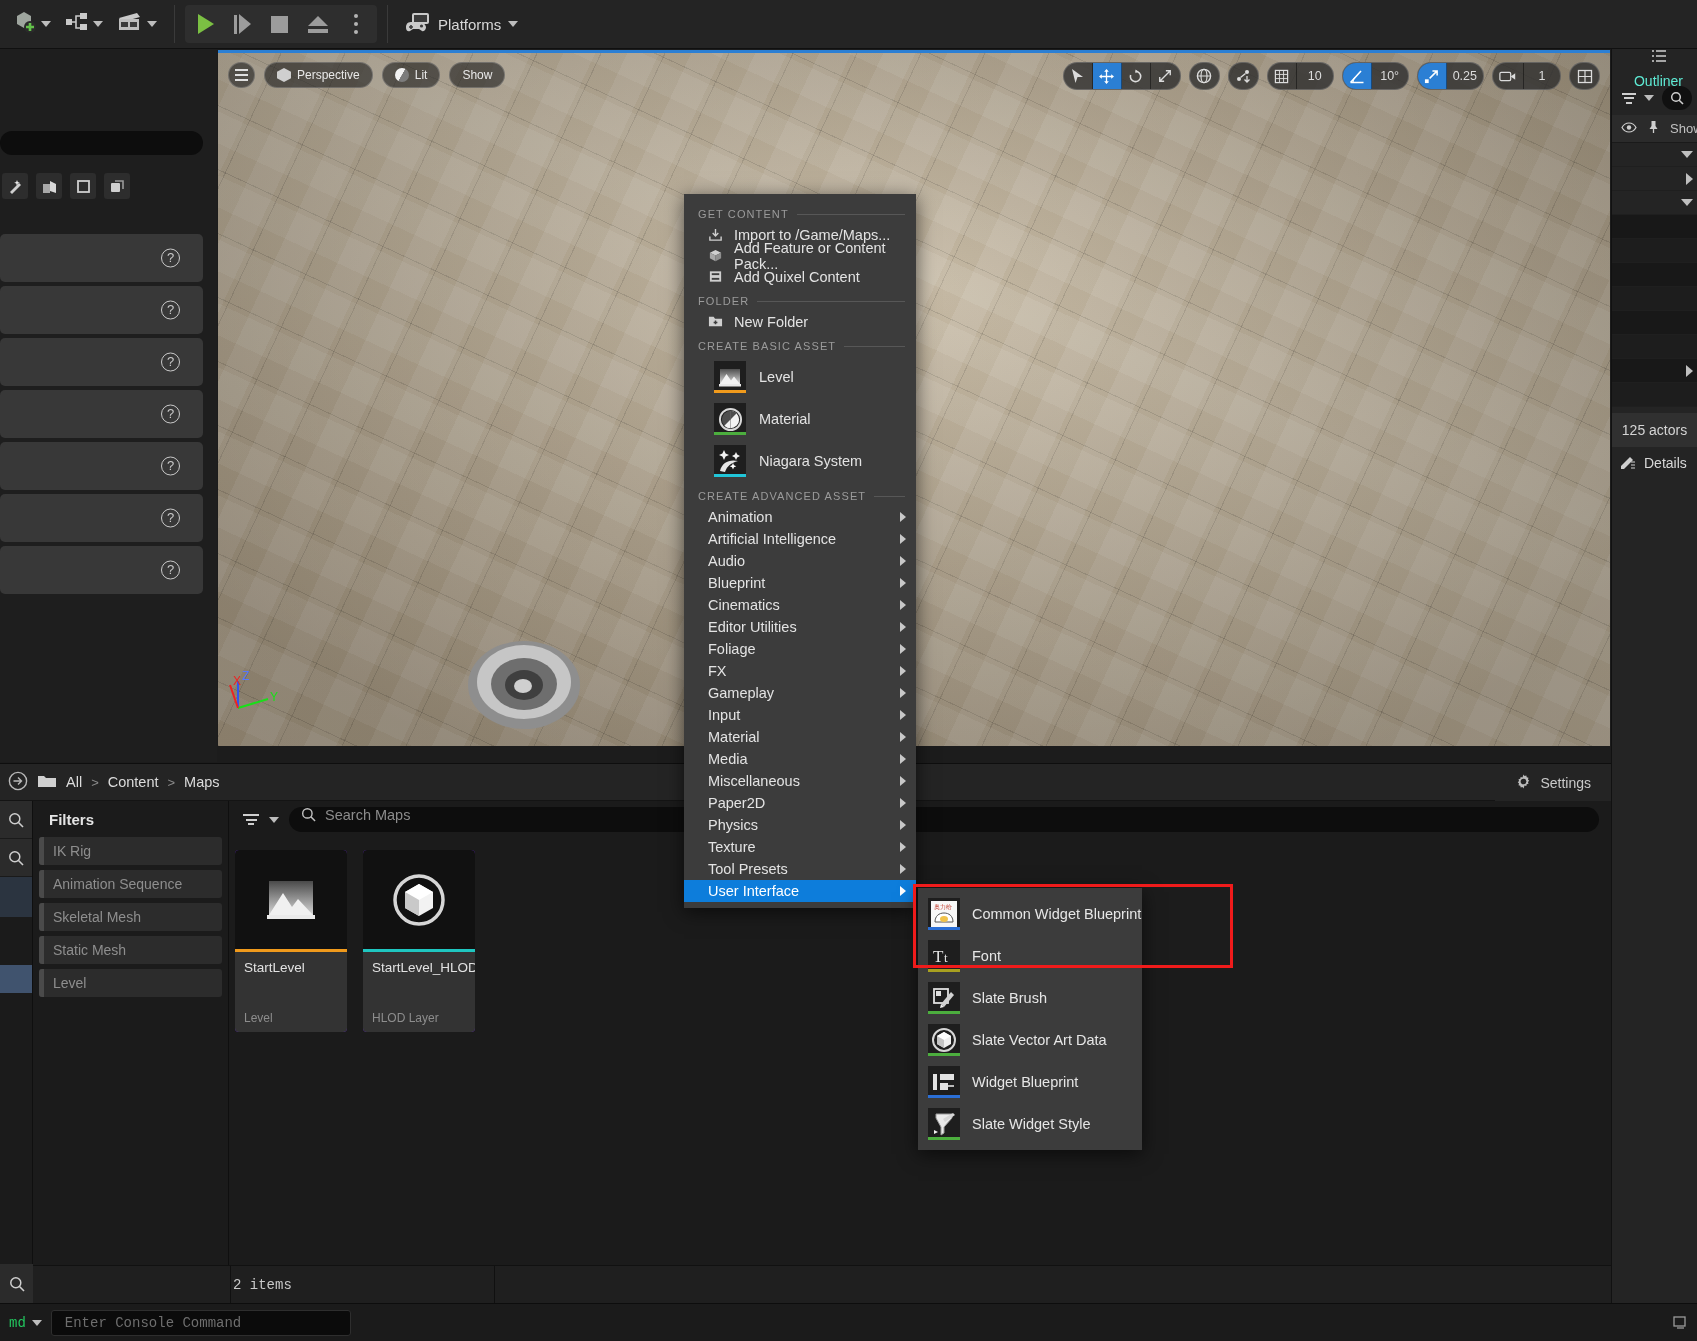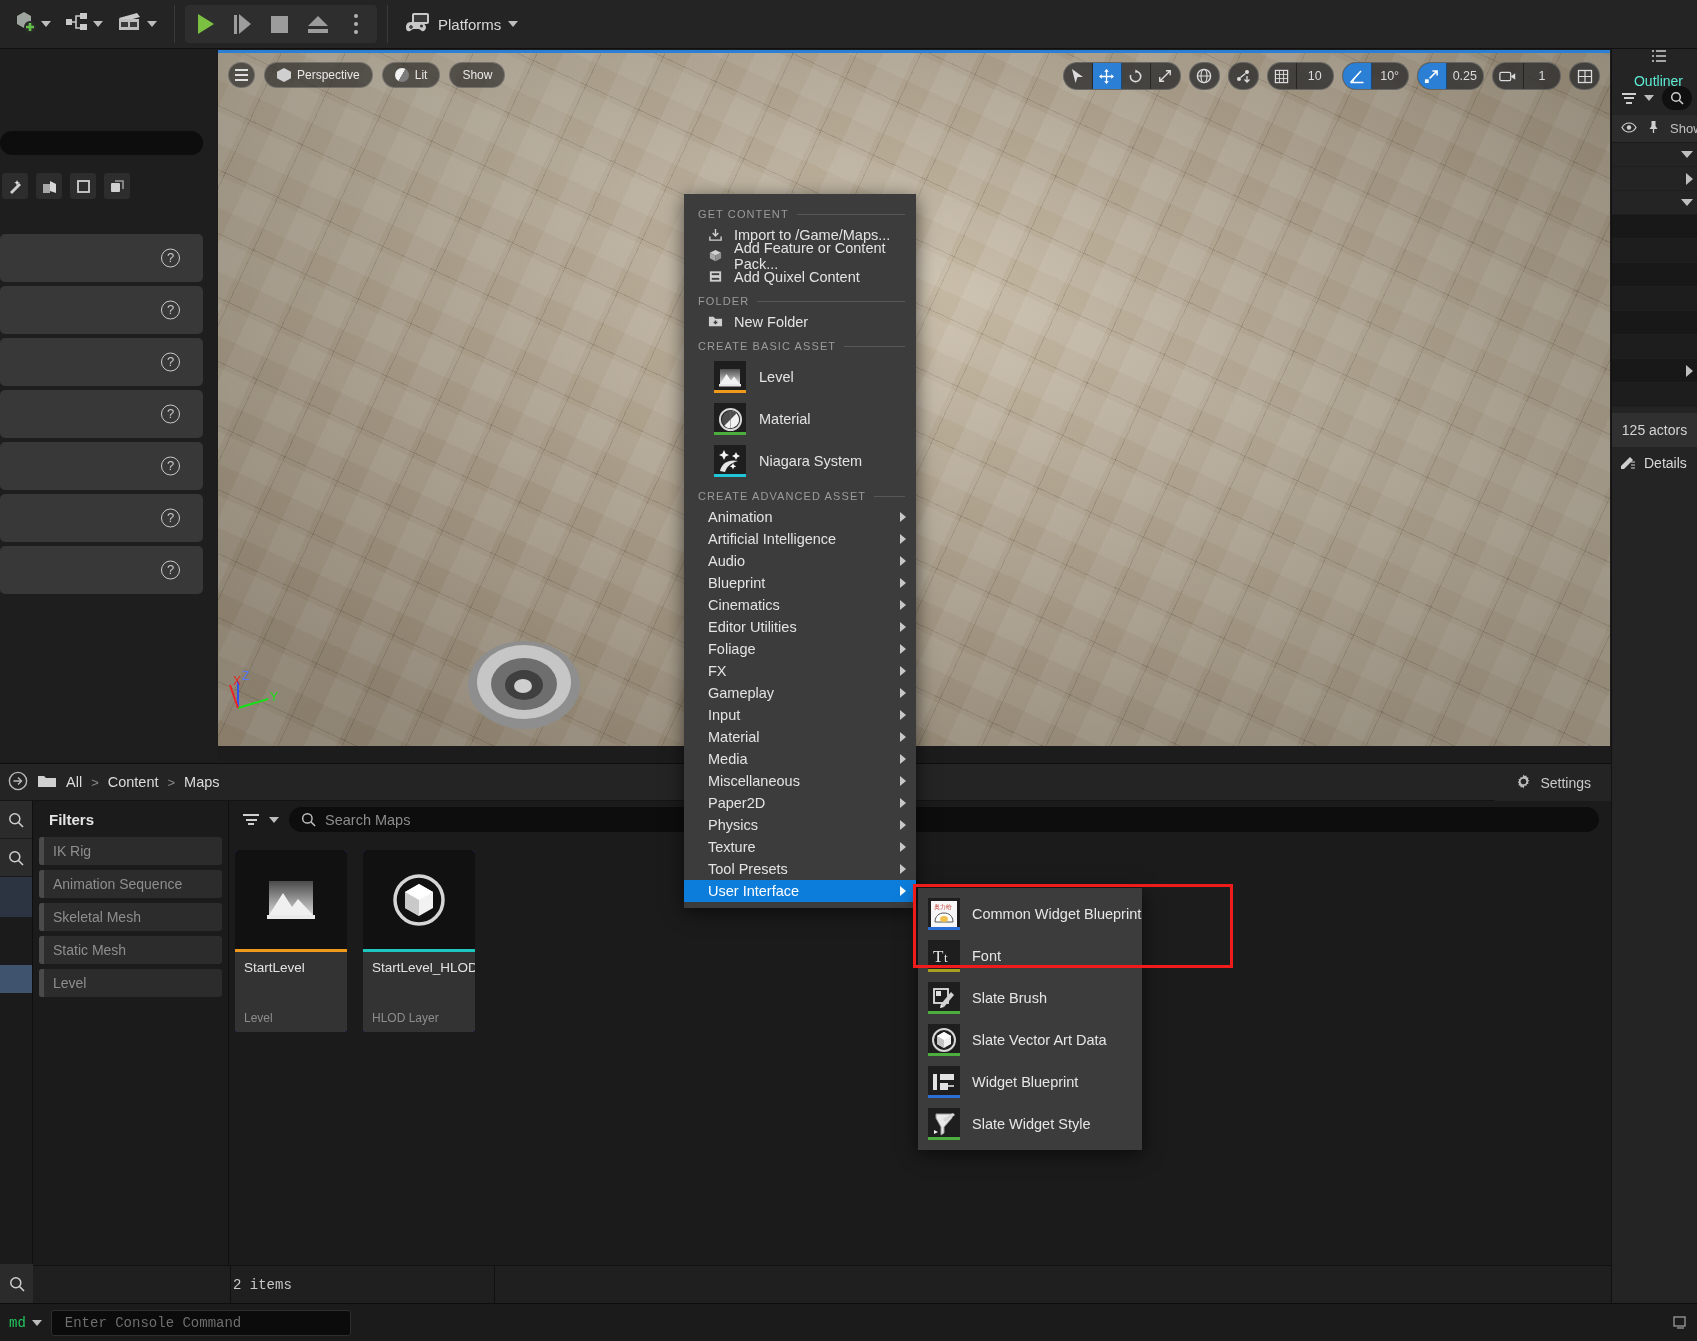--- a/index.html
+++ b/index.html
@@ -104,21 +104,21 @@
   .rail-sel{height:40px;background:#2b3440;}
   .rail-sel2{height:28px;background:#40536e;}
   .rail-bottom{position:absolute;left:0;bottom:0;width:33px;height:40px;background:#2b2b2b;display:flex;align-items:center;justify-content:center;}
   .cb-filters{width:196px;background:#1b1b1b;border-right:1px solid #0f0f0f;padding:0 6px;}
   .filters-title{height:36px;display:flex;align-items:center;padding-left:10px;font-size:15px;font-weight:bold;color:#e4e4e4;}
   .filt-item{height:28px;margin-bottom:5px;background:#2c2c2c;border-radius:3px;display:flex;align-items:center;
              padding-left:14px;font-size:14px;color:#8e8e8e;position:relative;cursor:pointer;}
   .filt-item::before{content:"";position:absolute;left:0;top:0;bottom:0;width:5px;background:#4a4a4a;border-radius:3px 0 0 3px;}
   .cb-main{flex:1;position:relative;}
   .cb-searchrow{height:37px;display:flex;align-items:center;gap:10px;padding-left:14px;}
-  .cb-searchbox{flex:1;height:25px;background:#0d0d0d;border-radius:13px;display:flex;align-items:center;gap:9px;padding-left:12px;margin-right:12px;}
+  .cb-searchbox{flex:1;height:25px;background:#0d0d0d;border-radius:13px;display:flex;align-items:flex-start;gap:9px;padding-left:12px;margin-right:12px;}
   .cb-searchbox span{font-size:14.5px;color:#8c8c8c;}
   .assets{display:flex;gap:16px;padding:12px 0 0 6px;}
   .asset{width:112px;height:182px;background:#6d28d9;border-radius:4px;display:flex;flex-direction:column;overflow:hidden;cursor:pointer;}
   .asset-thumb{flex:1;background:#111;display:flex;align-items:center;justify-content:center;}
   .asset-accent{height:3px;}
   .asset-meta{height:80px;background:#333;padding:7px 9px;position:relative;}
   .asset-name{font-size:13.5px;color:#e2e2e2;line-height:17px;}
   .asset-type{position:absolute;left:9px;bottom:7px;font-size:12px;color:#8d8d8d;}
   .cb-footer{position:absolute;left:33px;bottom:0;width:1578px;height:38px;background:#1f1f1f;border-top:1px solid #111;display:flex;align-items:center;}
   .cb-items{margin-left:200px;font-size:14px;color:#c8c8c8;font-family:Liberation Mono, monospace;}

